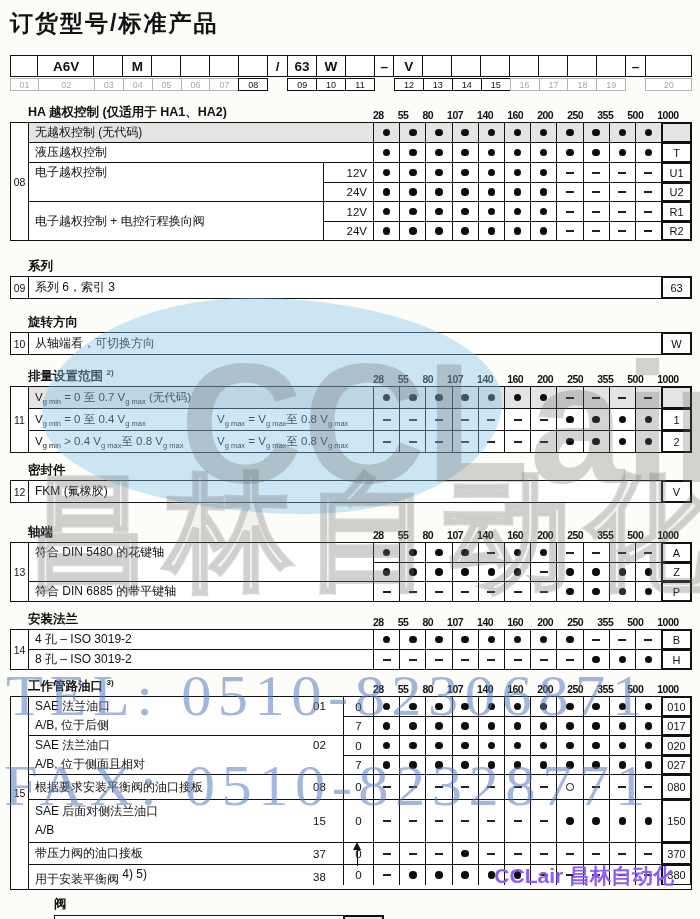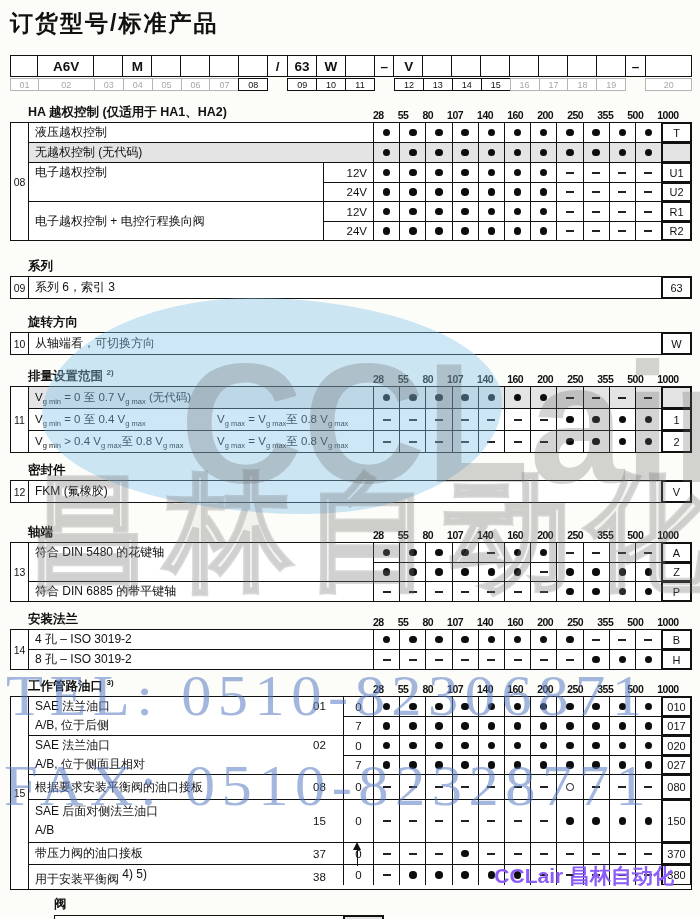--- a/index.html
+++ b/index.html
@@ -208,20 +208,67 @@
             <span class="sz">200</span>
             <span class="sz">250</span>
             <span class="sz">355</span>
             <span class="sz">500</span>
             <span class="sz">1000</span>
           </div>
       </div>
       <div class="tbl">
         <div class="tnum">08</div>
         <div class="tgroups">
+          <div class="grp shaded">
+            <div class="glabel">
+                <div class="gtext">
+                  <div class="line">无越权控制 (无代码)</div>
+                </div>
+              </div>
+            <div class="grows">
+                <div class="grow">
+                  <div class="dots">
+                    <span class="c">
+                      <i class="dot"></i>
+                    </span>
+                    <span class="c">
+                      <i class="dot"></i>
+                    </span>
+                    <span class="c">
+                      <i class="dot"></i>
+                    </span>
+                    <span class="c">
+                      <i class="dot"></i>
+                    </span>
+                    <span class="c">
+                      <i class="dot"></i>
+                    </span>
+                    <span class="c">
+                      <i class="dot"></i>
+                    </span>
+                    <span class="c">
+                      <i class="dot"></i>
+                    </span>
+                    <span class="c">
+                      <i class="dot"></i>
+                    </span>
+                    <span class="c">
+                      <i class="dot"></i>
+                    </span>
+                    <span class="c">
+                      <i class="dot"></i>
+                    </span>
+                    <span class="c">
+                      <i class="dot"></i>
+                    </span>
+                  </div>
+                  <div class="code"></div>
+                </div>
+              </div>
+          </div>
           <div class="grp">
             <div class="glabel">
                 <div class="gtext">
                   <div class="line">液压越权控制</div>
                 </div>
               </div>
             <div class="grows">
                 <div class="grow">
                   <div class="dots">
                     <span class="c">
@@ -252,67 +299,20 @@
                       <i class="dot"></i>
                     </span>
                     <span class="c">
                       <i class="dot"></i>
                     </span>
                     <span class="c">
                       <i class="dot"></i>
                     </span>
                   </div>
                   <div class="code">T</div>
-                </div>
-              </div>
-          </div>
-          <div class="grp shaded">
-            <div class="glabel">
-                <div class="gtext">
-                  <div class="line">无越权控制 (无代码)</div>
-                </div>
-              </div>
-            <div class="grows">
-                <div class="grow">
-                  <div class="dots">
-                    <span class="c">
-                      <i class="dot"></i>
-                    </span>
-                    <span class="c">
-                      <i class="dot"></i>
-                    </span>
-                    <span class="c">
-                      <i class="dot"></i>
-                    </span>
-                    <span class="c">
-                      <i class="dot"></i>
-                    </span>
-                    <span class="c">
-                      <i class="dot"></i>
-                    </span>
-                    <span class="c">
-                      <i class="dot"></i>
-                    </span>
-                    <span class="c">
-                      <i class="dot"></i>
-                    </span>
-                    <span class="c">
-                      <i class="dot"></i>
-                    </span>
-                    <span class="c">
-                      <i class="dot"></i>
-                    </span>
-                    <span class="c">
-                      <i class="dot"></i>
-                    </span>
-                    <span class="c">
-                      <i class="dot"></i>
-                    </span>
-                  </div>
-                  <div class="code"></div>
                 </div>
               </div>
           </div>
           <div class="grp va-top">
             <div class="glabel">
                 <div class="gtext">
                   <div class="line">电子越权控制</div>
                 </div>
               </div>
             <div class="grows">

